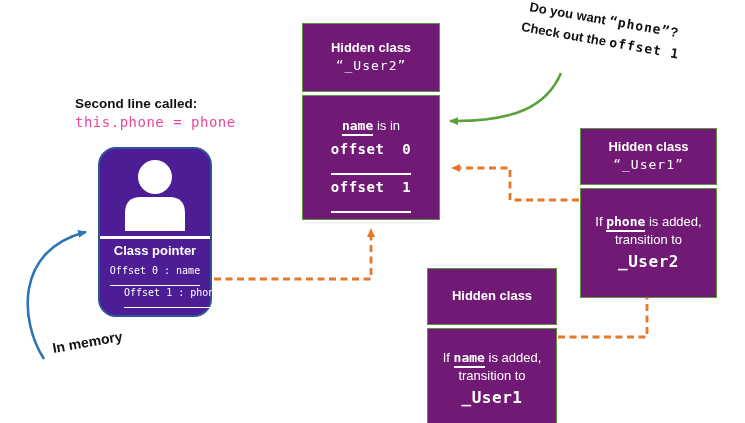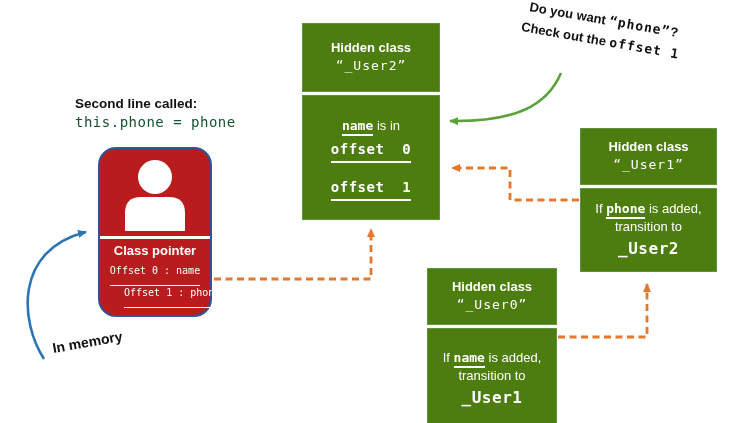--- a/index.html
+++ b/index.html
@@ -5,54 +5,54 @@
   html,body { margin:0; padding:0; background:#fff; }
   .canvas {
     position:relative; width:745px; height:423px; background:#ffffff;
     font-family:"Liberation Sans", sans-serif; overflow:hidden;
   }
   .mono { font-family:"DejaVu Sans Mono", monospace; }
 
   
   .hbox { position:absolute; display:flex; flex-direction:column; gap:3px; }
   .hsec {
-    background:#4d7c0f; border:1px solid #5C9440; box-sizing:border-box;
+    background:#701a75; border:1px solid #5C9440; box-sizing:border-box;
     color:#fff; display:flex; flex-direction:column; align-items:center;
     justify-content:center; text-align:center;
   }
   .hdr1 { font-size:13px; font-weight:bold; line-height:1.3; }
   .hdr2 { font-size:13px; letter-spacing:1px; line-height:1.4; }
   .brow { font-size:13px; line-height:1.45; }
   .tok  { font-family:"DejaVu Sans Mono", monospace; font-weight:bold;
           border-bottom:2px solid #fff; padding-bottom:1px; white-space:pre; }
   .offt { font-family:"DejaVu Sans Mono", monospace; font-weight:bold; font-size:14px;
-          border-bottom:2px solid #fff; padding-bottom:4px; white-space:pre; letter-spacing:0.5px; }
+          border-bottom:2px solid #fff; padding-bottom:16px; white-space:pre; letter-spacing:0.5px; }
   .cls  { font-family:"DejaVu Sans Mono", monospace; font-weight:bold; font-size:16px; letter-spacing:0.5px; }
   .u2body { gap:15px; }
 
   
   .card {
     position:absolute; left:98px; top:147px; width:114px; height:170px;
-    background:#b91c1c; border:2px solid #2F5597; border-radius:18px;
+    background:#4c1d95; border:2px solid #2F5597; border-radius:18px;
     box-sizing:border-box; color:#fff;
   }
   .card-divider { position:absolute; left:0; right:0; top:87px; height:2.5px; background:#fff; }
   .person { position:absolute; left:0; right:0; top:6px; display:flex; justify-content:center; }
   .cp-label { position:absolute; left:0; right:0; top:94px; text-align:center;
               font-size:13px; font-weight:bold; }
   .cp-off { position:absolute; left:0; right:0; text-align:center; font-size:10px; }
   .cp-off span { font-family:"DejaVu Sans Mono", monospace; border-bottom:1px solid #fff;
                  padding-bottom:9px; white-space:pre; }
   .cp-off.o0 { top:116px; }
   .cp-off.o1 { top:138px;margin-left:24px; }
 
   
   .note-secondline { position:absolute; left:75px; top:96px; width:185px; text-align:left; color:#111; }
   .note-secondline .lbl { font-size:13.5px; font-weight:bold; }
-  .note-secondline .code { font-size:14px; margin-top:3px; letter-spacing:0.5px; color:#14532d; }
+  .note-secondline .code { font-size:14px; margin-top:3px; letter-spacing:0.5px; color:#ec4899; }
 
   .callout { position:absolute; left:468px; top:10px; width:268px; text-align:center;
              transform:rotate(10deg); transform-origin:center; color:#111;
              font-size:13px; font-weight:bold; line-height:1.6; }
   .callout .mono { font-weight:bold; letter-spacing:1px; }
 
   .note-inmemory { position:absolute; left:52px; top:334px; color:#111;
                    font-size:14px; font-weight:bold; transform:rotate(-10deg); }
 
   .arrows { position:absolute; left:0; top:0; width:745px; height:423px; pointer-events:none; }
@@ -124,31 +124,30 @@
         <div style="margin-top:3px;"><span class="offt">offset  1</span></div>
       </div>
     </div>
   </div>
 
   <div class="hbox" style="left:580px; top:128px; width:137px;">
     <div class="hsec" style="height:57px;">
       <div class="hdr1">Hidden class</div>
       <div class="hdr2 mono">“_User1”</div>
     </div>
-    <div class="hsec" style="height:84px;">
+    <div class="hsec" style="height:110px;">
       <div class="brow"><span>If </span><span class="tok" style="font-size:13px;">phone</span><span> is added,</span></div>
       <div class="brow">transition to</div>
       <div class="brow cls">_User2</div>
     </div>
   </div>
 
   <div class="hbox" style="left:427px; top:268px; width:130px;">
     <div class="hsec" style="height:57px;">
       <div class="hdr1">Hidden class</div>
-      <div class="hdr2 mono">“_User0”</div>
     </div>
     <div class="hsec" style="height:102px;">
       <div class="brow"><span>If </span><span class="tok" style="font-size:13px;">name</span><span> is added,</span></div>
       <div class="brow">transition to</div>
       <div class="brow cls">_User1</div>
     </div>
   </div>
 
 </div>
 

